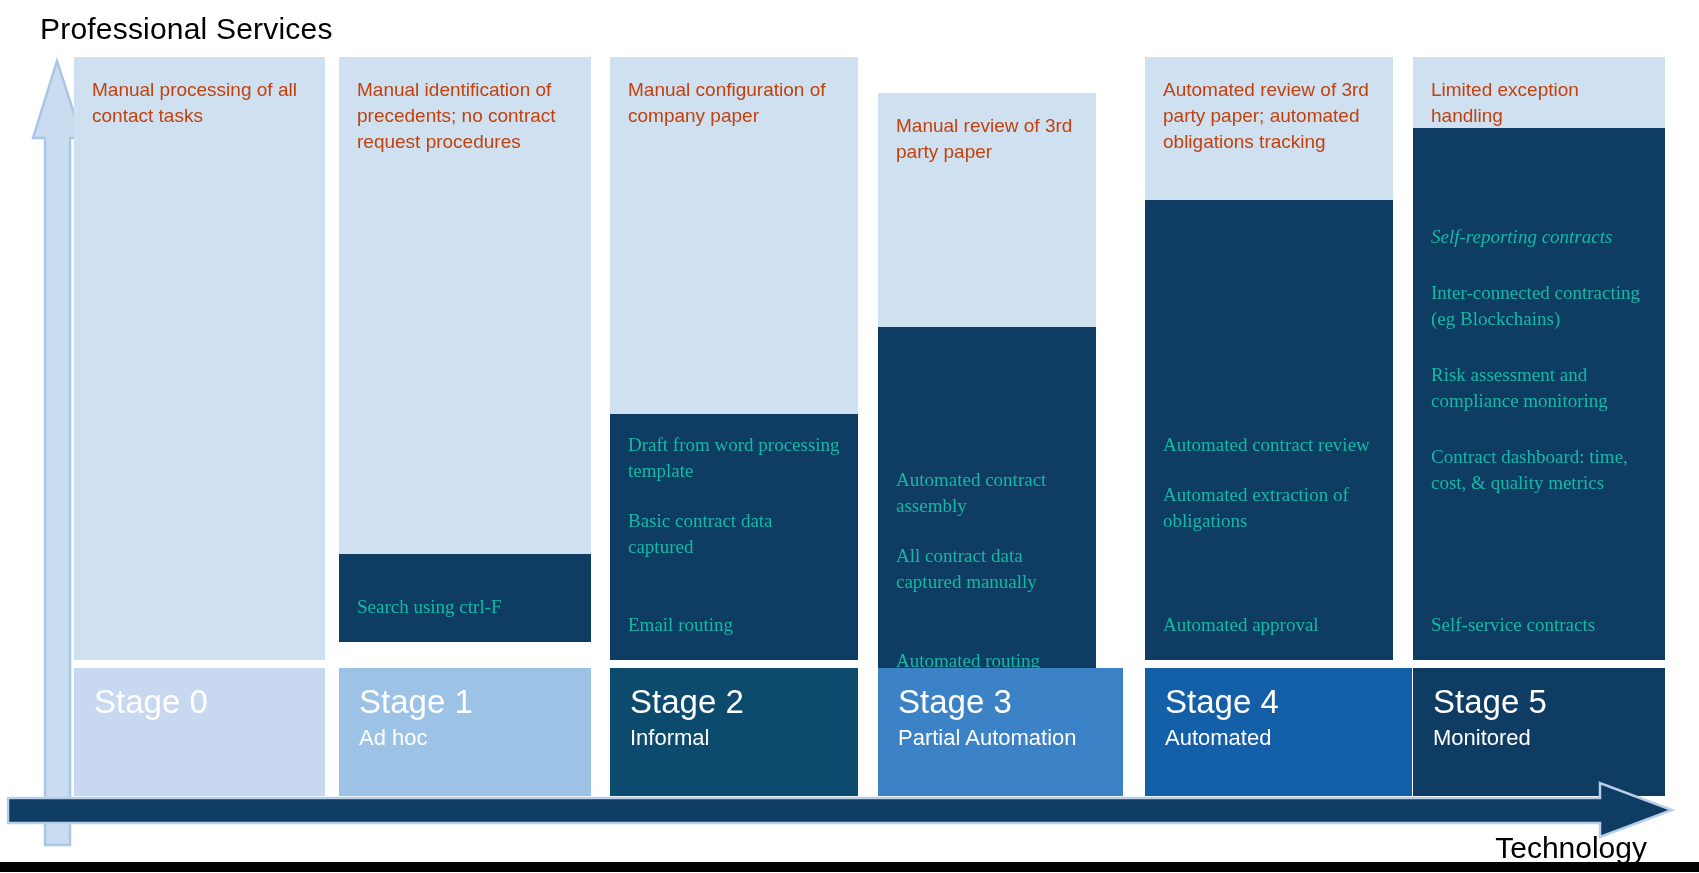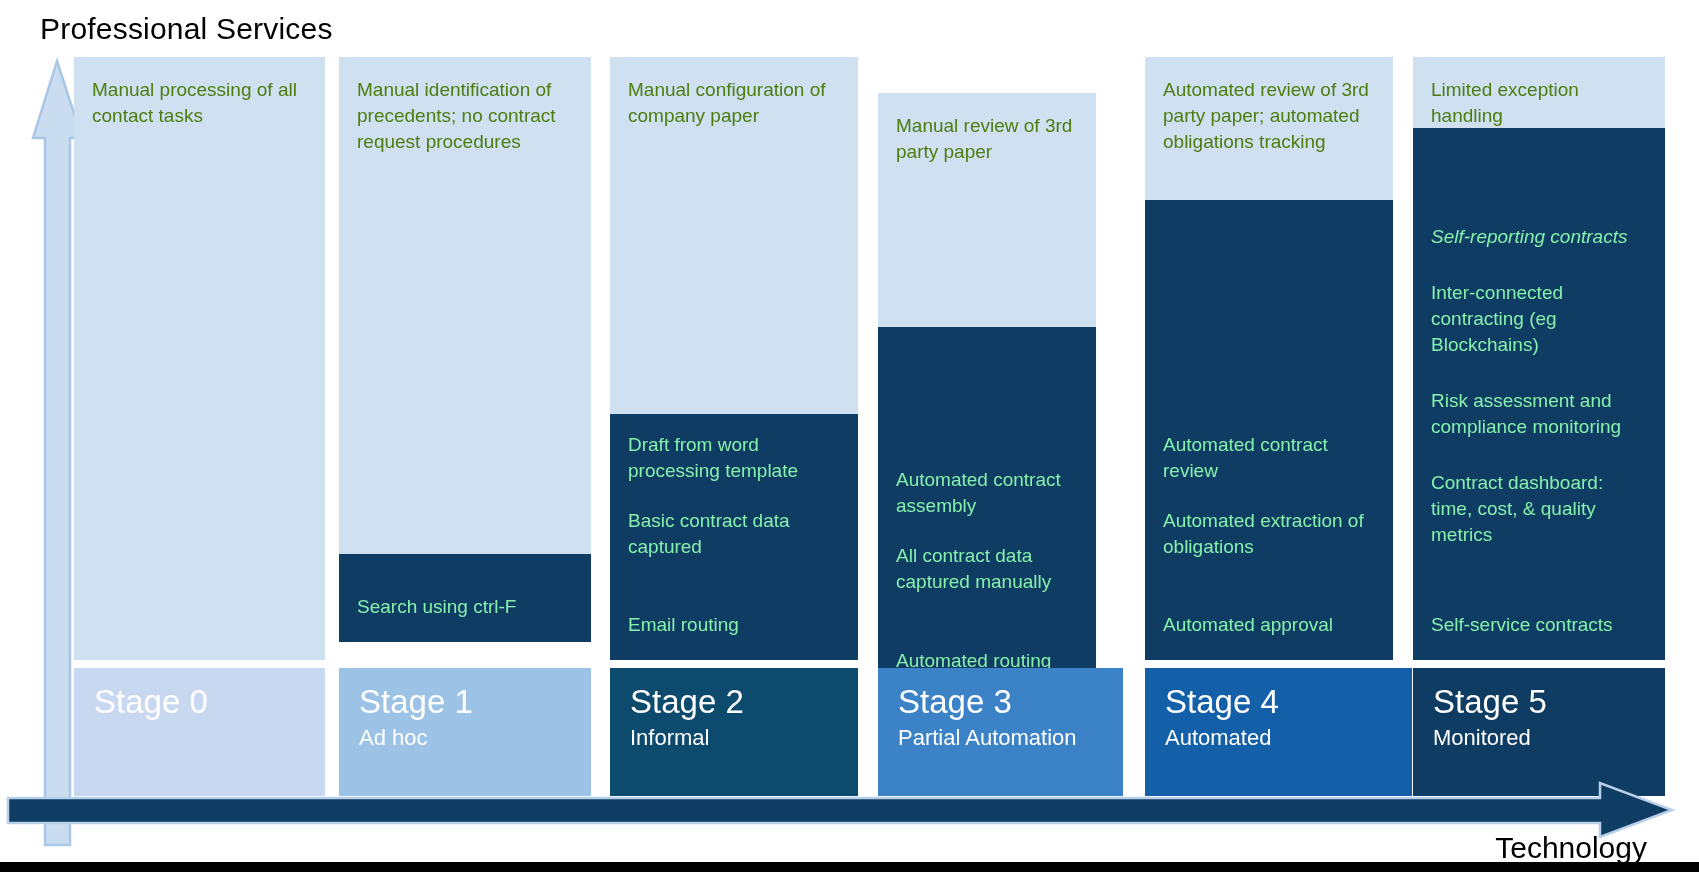--- a/index.html
+++ b/index.html
@@ -6,28 +6,29 @@
   #canvas{
     position:relative;width:1699px;height:873px;background:#ffffff;overflow:hidden;
     font-family:"Liberation Sans", sans-serif;
   }
   .page-title{
     position:absolute;left:40px;top:12px;font-size:30px;color:#000;letter-spacing:.2px;
   }
   .col{position:absolute;top:57px;}
   .lightbox{
     position:absolute;left:0;right:0;background:#cfe0f0;
-    color:#4d7c0f;font-size:19px;line-height:26px;
+    color:#c2410c;font-size:19px;line-height:26px;
     padding:20px 18px 0 18px;box-sizing:border-box;
   }
   .darkbox{
     position:absolute;left:0;right:0;background:#0f3c63;
-    color:#86efac;font-size:19px;line-height:26px;
+    color:#14b8a6;font-size:19px;line-height:26px;
     box-sizing:border-box;display:flex;flex-direction:column;
     padding:0 18px;
+    font-family:Liberation Serif, serif;
   }
   .dark-item{margin:0;}
   .dark-item.push-bottom{margin-top:auto;padding-bottom:22px;}
   .dark-item.italic{font-style:italic;}
   .stagebox{
     position:absolute;top:668px;height:128px;box-sizing:border-box;
     color:#ffffff;padding:14px 20px;
   }
   .stage-title{font-size:33px;line-height:40px;}
   .stage-sub{font-size:22px;line-height:28px;margin-top:2px;}

